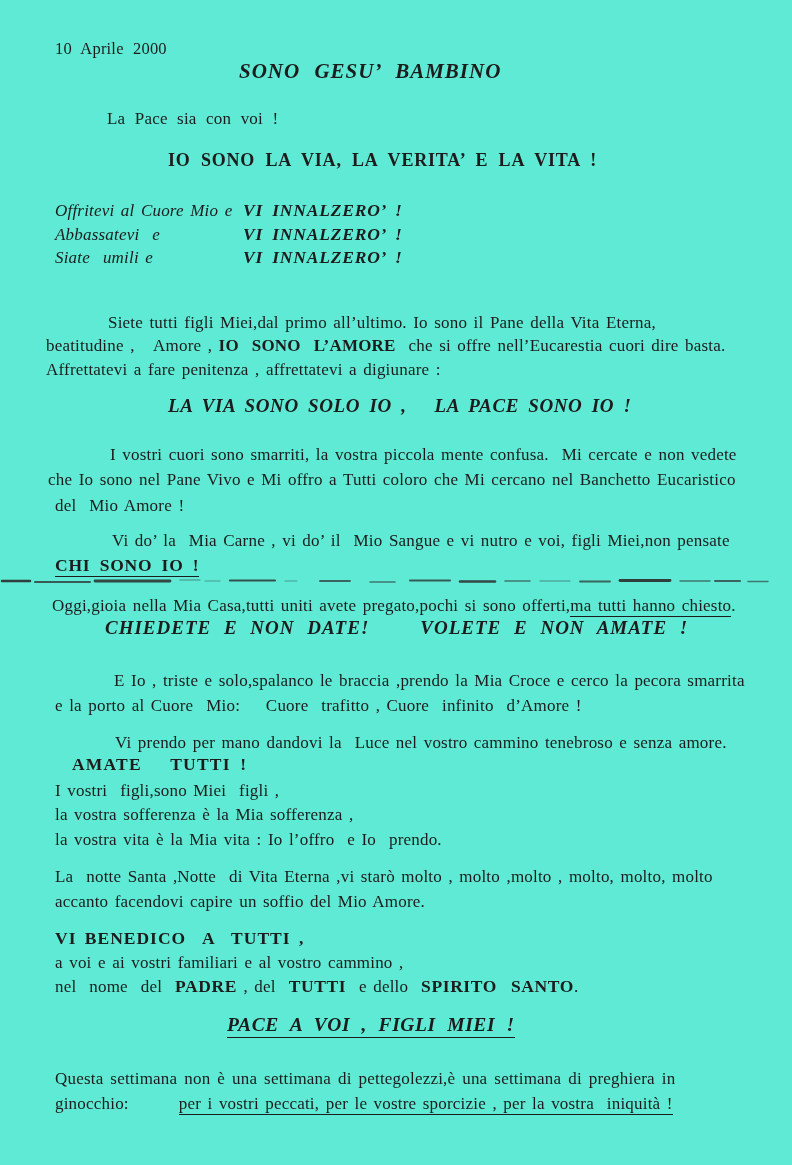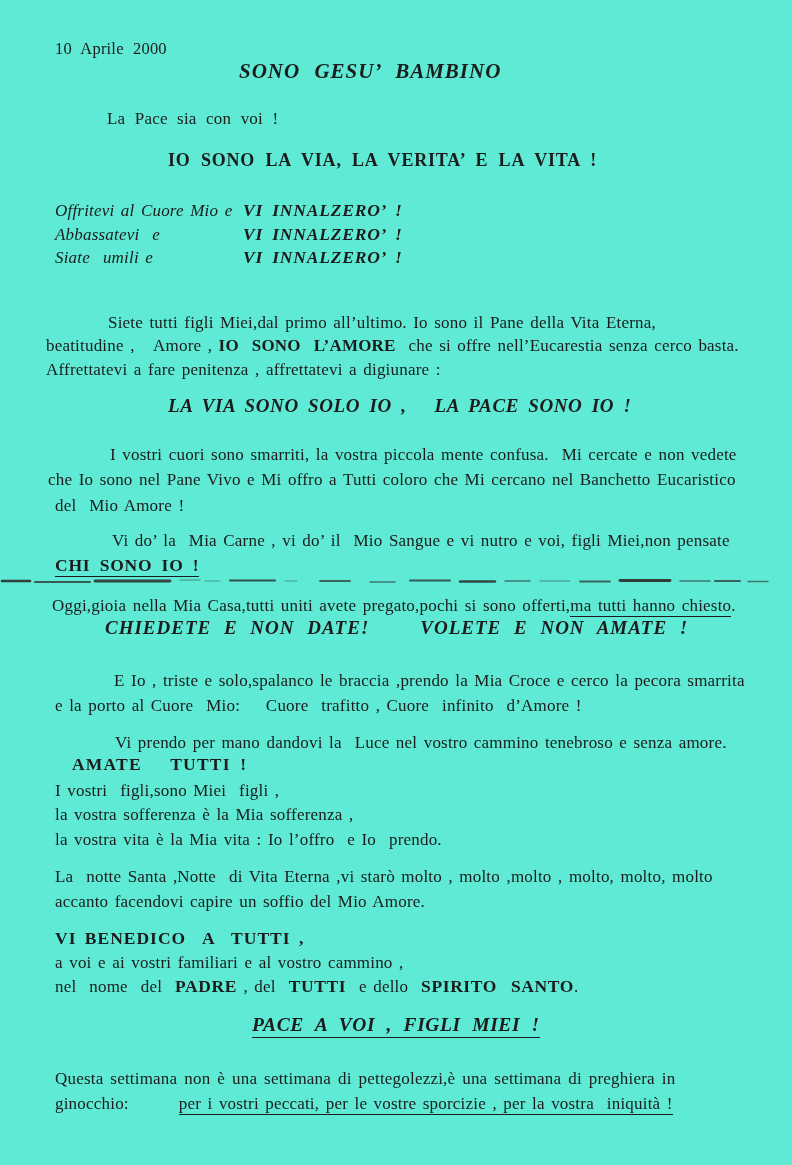--- a/index.html
+++ b/index.html
@@ -38,21 +38,21 @@
   <div class="blk h-bold" style="left:168px;top:150px;">IO SONO LA VIA, LA VERITA’ E LA VITA !</div>
 
   <div class="blk" style="left:55px;top:199px;line-height:23.6px;font-style:italic;">
     <div class="line"><span class="lead">Offritevi al Cuore Mio e</span><span class="shout">VI INNALZERO’ !</span></div>
     <div class="line"><span class="lead">Abbassatevi  e</span><span class="shout">VI INNALZERO’ !</span></div>
     <div class="line"><span class="lead">Siate  umili e</span><span class="shout">VI INNALZERO’ !</span></div>
   </div>
 
   <div class="blk" style="left:46px;top:311px;line-height:23.3px;">
     <div class="line" style="padding-left:62px;">Siete tutti figli Miei,dal primo all’ultimo. Io sono il Pane della Vita Eterna,</div>
-    <div class="line"><span>beatitudine ,   Amore , </span><span class="b i">IO  SONO  L’AMORE</span><span>  che si offre nell’Eucarestia senza cerco basta.</span></div>
+    <div class="line"><span>beatitudine ,   Amore , </span><span class="b i">IO  SONO  L’AMORE</span><span>  che si offre nell’Eucarestia cuori dire basta.</span></div>
     <div class="line">Affrettatevi a fare penitenza , affrettatevi a digiunare :</div>
   </div>
 
   <div class="blk h-bi" style="left:168px;top:395px;">LA VIA SONO SOLO IO ,   LA PACE SONO IO !</div>
 
   <div class="blk" style="left:48px;top:442px;line-height:25.3px;">
     <div class="line" style="padding-left:62px;">I vostri cuori sono smarriti, la vostra piccola mente confusa.  Mi cercate e non vedete</div>
     <div class="line">che Io sono nel Pane Vivo e Mi offro a Tutti coloro che Mi cercano nel Banchetto Eucaristico</div>
     <div class="line" style="padding-left:7px;">del  Mio Amore !</div>
   </div>
@@ -109,21 +109,21 @@
     <div class="line">accanto facendovi capire un soffio del Mio Amore.</div>
   </div>
 
   <div class="blk" style="left:55px;top:927px;line-height:23.8px;">
     <div class="line b" style="letter-spacing:1px;word-spacing:3px;font-size:17.5px;">VI BENEDICO  A  TUTTI ,</div>
     <div class="line">a voi e ai vostri familiari e al vostro cammino ,</div>
     <div class="line"><span>nel  nome  del  </span><span class="b" style="font-size:17.5px;letter-spacing:.6px;">PADRE</span><span> , del  </span><span class="b" style="font-size:17.5px;letter-spacing:.6px;">TUTTI</span><span>  e dello  </span><span class="b" style="font-size:17.5px;letter-spacing:.6px;">SPIRITO  SANTO</span><span>.</span></div>
   </div>
 
   <div class="blk" style="left:227px;top:1014px;">
-    <span class="h-bi u" style="font-size:19.5px;word-spacing:6px;border-bottom-width:1.6px;padding-bottom:2px;margin-left:25px;">PACE A VOI , FIGLI MIEI !</span>
+    <span class="h-bi u" style="font-size:19.5px;word-spacing:6px;border-bottom-width:1.6px;padding-bottom:2px;">PACE A VOI , FIGLI MIEI !</span>
   </div>
 
   <div class="blk" style="left:55px;top:1066px;line-height:25.3px;">
     <div class="line" style="word-spacing:2.5px;">Questa settimana non è una settimana di pettegolezzi,è una settimana di preghiera in</div>
     <div class="line"><span>ginocchio:</span><span class="u" style="margin-left:50px;">per i vostri peccati, per le vostre sporcizie , per la vostra  iniquità !</span></div>
   </div>
 
 </div>
 
 </body></html>

